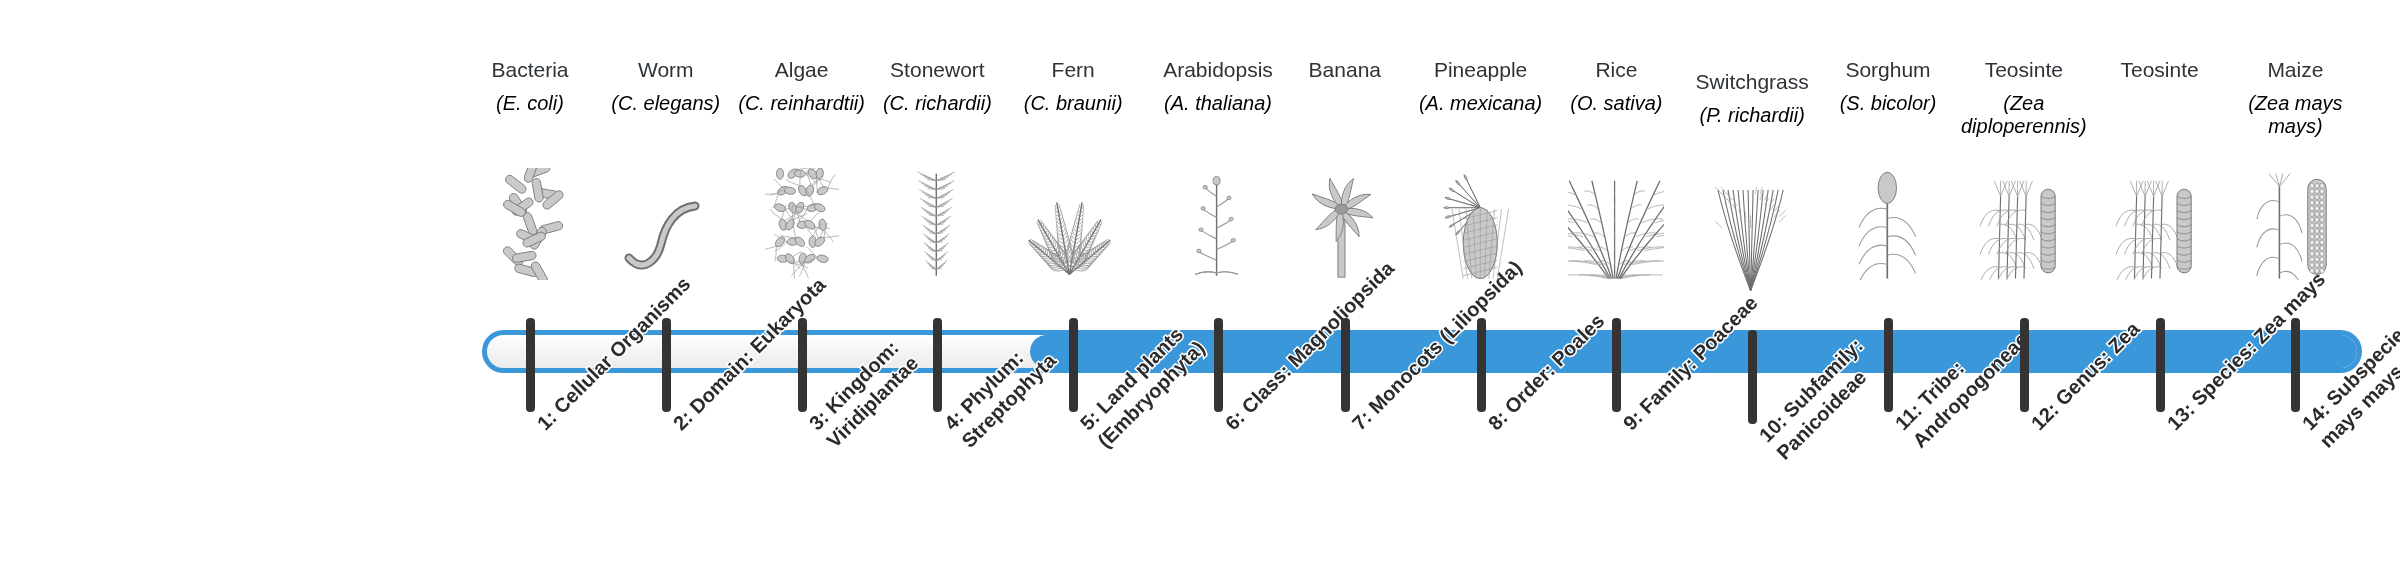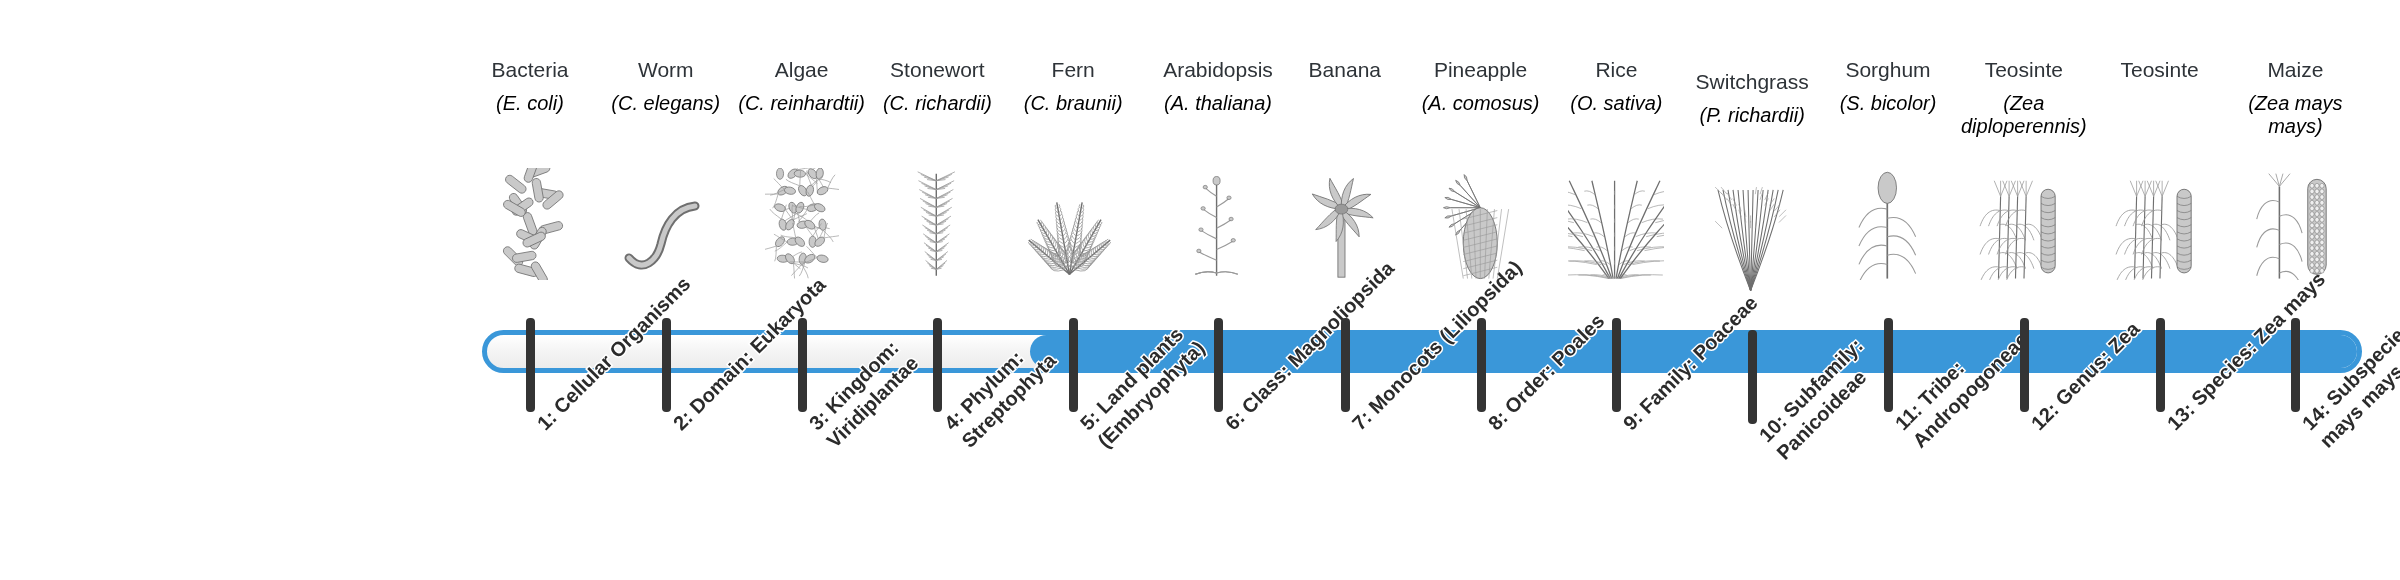--- a/index.html
+++ b/index.html
@@ -772,21 +772,21 @@
               <path d="M0 0 C 18 -6 34 -4 46 6 C 32 6 14 8 0 4 Z" fill="#c9c9c9" stroke="#6f6f6f" stroke-width="1.1"></path>
             </g>
             <ellipse cx="41" cy="58" rx="9" ry="7" fill="#9a9a9a" stroke="#6f6f6f" stroke-width="1"></ellipse>
           </svg>
         </div>
         <div class="tick"></div>
         <div class="rank">7: Monocots (Liliopsida)</div>
       </div>
       <div class="col" style="left: 1480.6px;">
         <div class="common-name">Pineapple</div>
-        <div class="sci-name">(A. comosus)</div>
+        <div class="sci-name">(A. mexicana)</div>
         <div class="art">
           <svg width="82" height="112" viewBox="0 0 82 158">
             <g transform="translate(40,56) rotate(-154)">
               <path d="M0 0 L0 -42 q3 -6 0 -10 q-3 4 0 10 Z" fill="#c9c9c9" stroke="#6f6f6f" stroke-width="1"></path>
             </g>
             <g transform="translate(40,56) rotate(-138)">
               <path d="M0 0 L0 -42 q3 -6 0 -10 q-3 4 0 10 Z" fill="#c9c9c9" stroke="#6f6f6f" stroke-width="1"></path>
             </g>
             <g transform="translate(40,56) rotate(-122)">
               <path d="M0 0 L0 -42 q3 -6 0 -10 q-3 4 0 10 Z" fill="#c9c9c9" stroke="#6f6f6f" stroke-width="1"></path>

